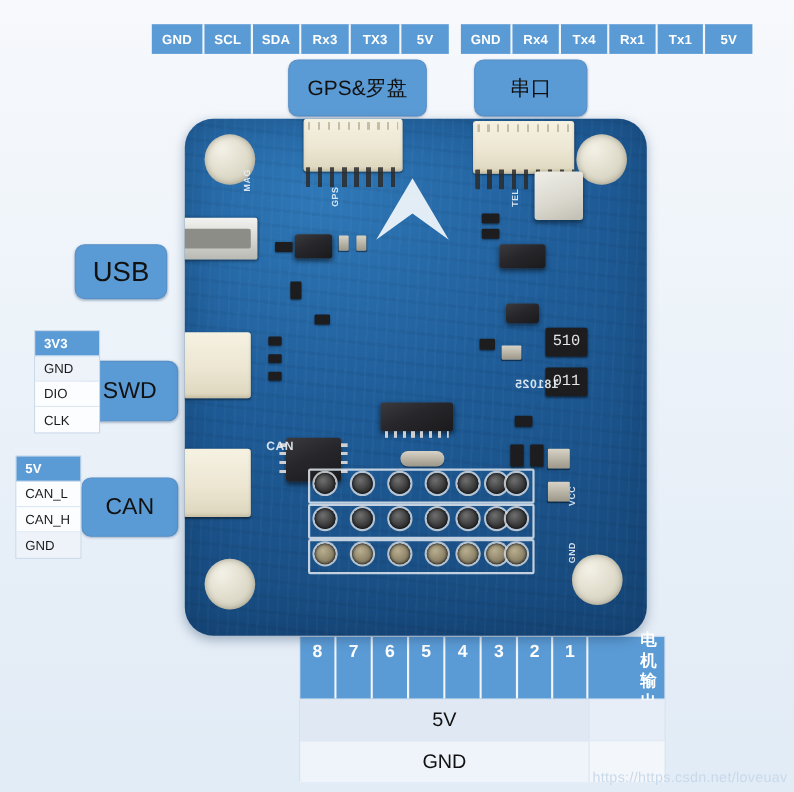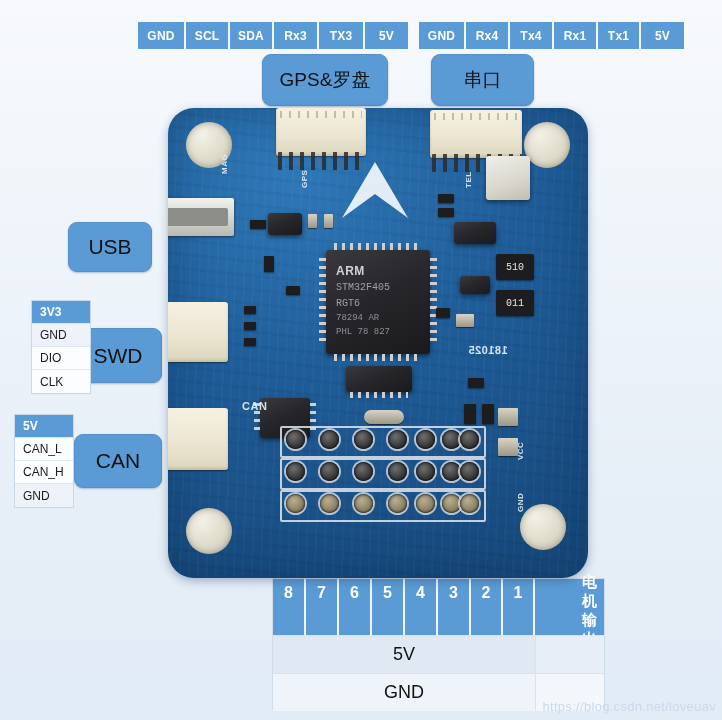--- a/index.html
+++ b/index.html
@@ -104,22 +104,22 @@
   .smdblk{position:absolute;border-radius:1px;background:#1d1d20;box-shadow:0 1px 2px rgba(0,0,0,.5);}
   .padhole{position:absolute;width:19px;height:19px;border-radius:50%;
     background:radial-gradient(circle at 40% 35%,#6f6f6f 0%,#3a3a3a 55%,#222 100%);
     box-shadow:inset 0 0 3px #000, 0 0 0 2px rgba(210,215,220,.85);}
   .padhole.gold{background:radial-gradient(circle at 40% 35%,#b9ae8e 0%,#8a8066 60%,#625a45 100%);}
   .padbox{position:absolute;border:2px solid rgba(225,232,240,.85);border-radius:2px;}
   .mpu{position:absolute;border-radius:3px;
     background:linear-gradient(160deg,#efeee8 0%,#d9d7cd 60%,#c0beb2 100%);
     box-shadow:0 2px 4px rgba(0,0,0,.45);}
   .res510{position:absolute;background:#1d1d20;border-radius:2px;color:#e6e6e6;
-    font-size:10px;display:flex;align-items:center;justify-content:center;
-    font-family:"Liberation Mono",monospace;box-shadow:0 1px 2px rgba(0,0,0,.5);}
+    font-size:14px;display:flex;align-items:center;justify-content:center;
+    font-family:"Liberation Mono",monospace;box-shadow:0 1px 2px rgba(0,0,0,.5);margin-top:44px;}
 </style>
 </head>
 <body>
 
 <div class="pinrow" id="row-gps" style="left:138px;top:22px;height:27px;">
   <div class="pincell" style="width:48px;height:27px;">GND</div>
   <div class="pincell" style="width:44px;height:27px;">SCL</div>
   <div class="pincell" style="width:44px;height:27px;">SDA</div>
   <div class="pincell" style="width:45px;height:27px;">Rx3</div>
   <div class="pincell" style="width:46px;height:27px;">TX3</div>
@@ -132,21 +132,21 @@
   <div class="pincell" style="width:44px;height:27px;">Tx4</div>
   <div class="pincell" style="width:44px;height:27px;">Rx1</div>
   <div class="pincell" style="width:43px;height:27px;">Tx1</div>
   <div class="pincell" style="width:43px;height:27px;">5V</div>
 </div>
 
 <div class="callout" style="left:262px;top:54px;width:126px;height:52px;font-size:19px;">GPS&amp;罗盘</div>
 
 <div class="callout" style="left:431px;top:54px;width:103px;height:52px;font-size:19px;">串口</div>
 
-<div class="callout" style="left:68px;top:222px;width:84px;height:50px;font-size:21px;">USB</div>
+<div class="callout" style="left:68px;top:222px;width:84px;height:50px;font-size:25px;">USB</div>
 
 <div class="callout" style="left:74px;top:328px;width:88px;height:55px;font-size:21px;">SWD</div>
 
 <div class="callout" style="left:74px;top:434px;width:88px;height:54px;font-size:21px;">CAN</div>
 
 <div class="vstack" style="left:31px;top:300px;">
   <div class="vrow hl">3V3</div>
   <div class="vrow pale">GND</div>
   <div class="vrow white">DIO</div>
   <div class="vrow white">CLK</div>
@@ -203,31 +203,20 @@
 
     <div class="jst" style="left:-2px;top:194px;width:62px;height:60px;"></div>
     <div class="jst" style="left:-2px;top:300px;width:62px;height:62px;"></div>
 
     <div class="usbport" style="left:-12px;top:90px;width:78px;height:38px;"></div>
 
     <svg class="abs" style="left:170px;top:52px;" width="74" height="62" viewBox="0 0 74 62">
       <path d="M37 2 L70 58 L37 34 L4 58 Z" fill="#f2f7fc" opacity="0.92"></path>
     </svg>
 
-    <div class="chip" style="left:158px;top:142px;width:104px;height:104px;">
-      <div class="legsV" style="left:-7px;top:8px;width:7px;height:88px;"></div>
-      <div class="legsV" style="right:-7px;top:8px;width:7px;height:88px;"></div>
-      <div class="legs" style="left:8px;top:-7px;height:7px;width:88px;"></div>
-      <div class="legs" style="left:8px;bottom:-7px;height:7px;width:88px;"></div>
-      <div style="position:absolute;left:10px;top:14px;color:#cfd3d8;font-size:12px;font-weight:bold;font-family:'Liberation Sans',sans-serif;letter-spacing:.5px;">ARM</div>
-      <div style="position:absolute;left:10px;top:32px;color:#9ba0a6;font-size:10px;font-family:'Liberation Mono',monospace;">STM32F405</div>
-      <div style="position:absolute;left:10px;top:48px;color:#9ba0a6;font-size:10px;font-family:'Liberation Mono',monospace;">RGT6</div>
-      <div style="position:absolute;left:10px;top:63px;color:#8c9197;font-size:9px;font-family:'Liberation Mono',monospace;">78294  AR</div>
-      <div style="position:absolute;left:10px;top:77px;color:#8c9197;font-size:9px;font-family:'Liberation Mono',monospace;">PHL 78 827</div>
-    </div>
 
     <div class="chip" style="left:178px;top:258px;width:66px;height:26px;">
       <div class="legs" style="left:4px;bottom:-6px;height:6px;width:58px;"></div>
     </div>
 
     <div class="smd" style="left:196px;top:302px;width:40px;height:14px;border-radius:7px;"></div>
 
     <div class="chip" style="left:92px;top:290px;width:50px;height:40px;">
       <div class="legsV" style="left:-6px;top:5px;width:6px;height:30px;"></div>
       <div class="legsV" style="right:-6px;top:5px;width:6px;height:30px;"></div>
@@ -291,13 +280,13 @@
     <div class="smd" style="left:330px;top:300px;width:20px;height:18px;"></div>
     <div class="smd" style="left:330px;top:330px;width:20px;height:18px;"></div>
     <div class="smdblk" style="left:296px;top:296px;width:12px;height:20px;"></div>
     <div class="smdblk" style="left:314px;top:296px;width:12px;height:20px;"></div>
     <div class="smdblk" style="left:76px;top:198px;width:12px;height:8px;"></div>
     <div class="smdblk" style="left:76px;top:214px;width:12px;height:8px;"></div>
     <div class="smdblk" style="left:76px;top:230px;width:12px;height:8px;"></div>
   </div>
 </div>
 
-<div class="wm">https://blog.csdn.net/loveuav</div>
+<div class="wm">https://https.csdn.net/loveuav</div>
 
 </body></html>

